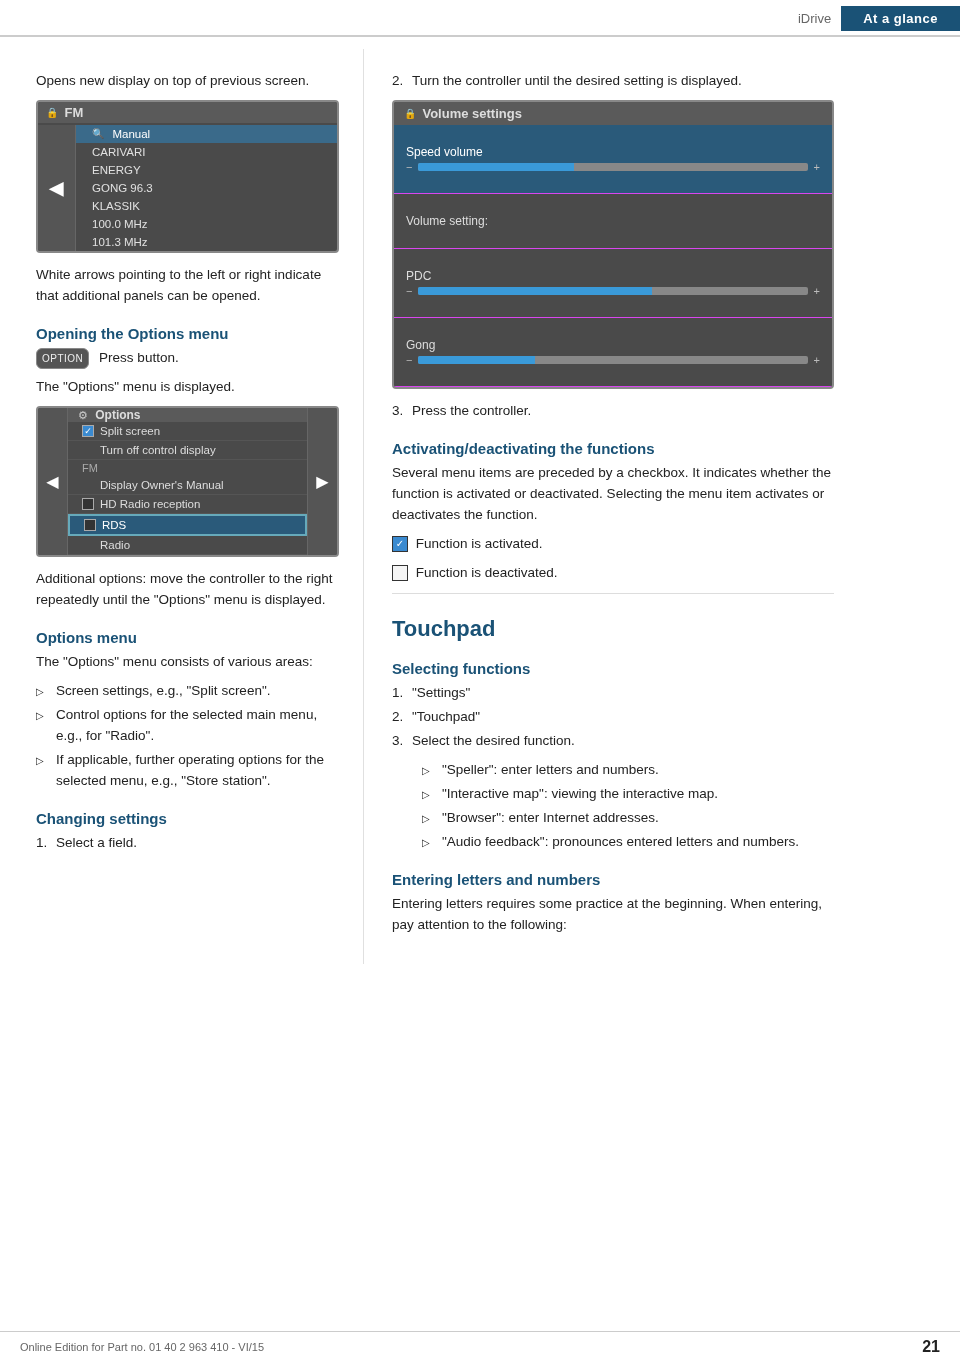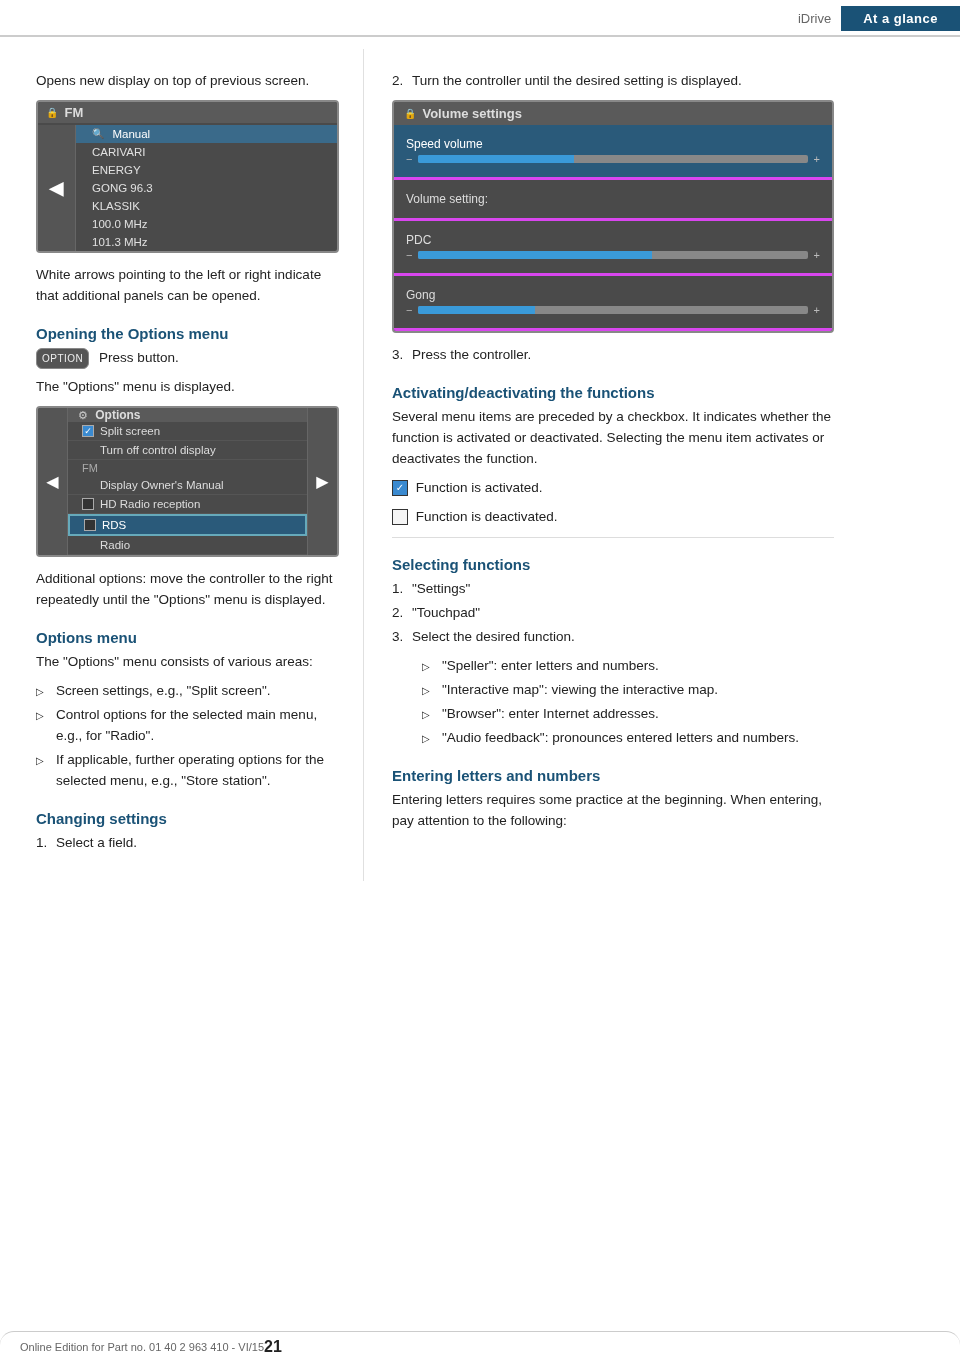--- a/index.html
+++ b/index.html
@@ -171,24 +171,24 @@
     .vol-header {
       background: #5a5a5a;
       color: #ddd;
       font-size: 12px;
       padding: 4px 10px;
       display: flex;
       align-items: center;
       gap: 6px;
     }
     .vol-item {
-      padding: 12px 12px;
+      padding: 20px 12px;
       color: #ddd;
       font-size: 12px;
-      border-bottom: 3px solid #d946ef;
+      border-bottom: 1px solid #d946ef;
     }
     .vol-item.selected {
       background: #2a5a7a;
       color: #fff;
     }
     .vol-bar-row {
       display: flex;
       align-items: center;
       gap: 6px;
       margin-top: 2px;
@@ -316,25 +316,24 @@
 
     
     .footer {
       position: absolute;
       bottom: 0;
       left: 0;
       right: 0;
       border-top: 1px solid #ccc;
       padding: 6px 20px;
       display: flex;
-      justify-content: flex-start;
+      justify-content: space-between;
       align-items: center;
       font-size: 11px;
       color: #666;
-      border-radius: 14px;
     }
     .footer-page {
       font-size: 16px;
       font-weight: bold;
       color: #222;
     }
   </style>
 </head>
 <body>
 
@@ -518,20 +517,21 @@
       <span class="fn-icon active">✓</span>
       <span>Function is activated.</span>
     </p>
     <p>
       <span class="fn-icon"></span>
       <span>Function is deactivated.</span>
     </p>
 
     <hr class="divider-line">
 
+    <div class="section-heading-large">Touchpad</div>
 
     <div class="section-heading">Selecting functions</div>
     <ol class="num-list">
       <li>
         <span class="num">1.</span>
         <span>"Settings"</span>
       </li>
       <li>
         <span class="num">2.</span>
         <span>"Touchpad"</span>

